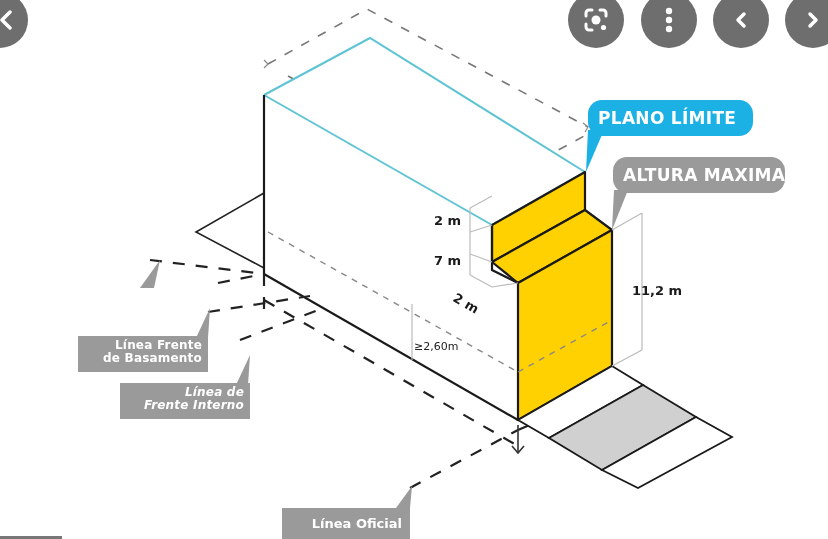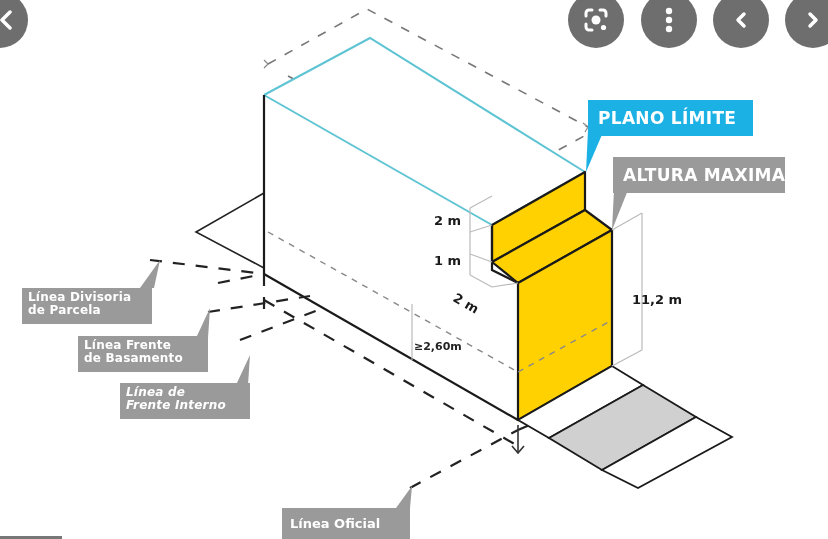--- a/index.html
+++ b/index.html
@@ -1,26 +1,26 @@
 <!DOCTYPE html>
 <html><head>
   <meta charset="utf-8">
   <style>
     html, body { margin: 0; padding: 0; background: #ffffff; }
     body { width: 828px; height: 539px; position: relative; overflow: hidden; font-family: "DejaVu Sans", sans-serif; }
     #stage { position: absolute; left: 0; top: 0; width: 828px; height: 539px; }
     .fab { position: absolute; width: 56px; height: 56px; border-radius: 50%; background: #6e6e6e; display: flex; align-items: center; justify-content: center; cursor: pointer; }
     .fab svg { display: block; }
     .label-box { position: absolute; color: #ffffff; font-family: "DejaVu Sans", sans-serif; font-weight: bold; white-space: nowrap; box-sizing: border-box; }
-    .label-gray { background: #9a9a9a; }
+    .label-gray { background: #9a9a9a; text-align: right; }
     .label-blue { background: #1cb1e4; }
     .label-small { font-size: 12px; line-height: 13px; padding: 3px 6px; letter-spacing: 0.2px; }
-    .label-big { font-size: 17px; padding: 5px 10px; letter-spacing: 0.3px; }
+    .label-big { font-size: 17px; padding: 5px 10px; letter-spacing: 0.3px; border-radius: 14px; }
     .dim-text { position: absolute; font-family: "DejaVu Sans", sans-serif; font-weight: bold; font-size: 13px; color: #1a1a1a; white-space: nowrap; }
-    .dim-small { font-size: 11px; font-weight: bold; color: #222; text-align: center; }
+    .dim-small { font-size: 11px; font-weight: normal; color: #222; text-align: center; }
   </style>
 </head>
 <body>
 
 <div id="stage">
   <svg width="828" height="539" viewBox="0 0 828 539" xmlns="http://www.w3.org/2000/svg">
 
     <g stroke="#777" stroke-width="1.6" stroke-dasharray="9 10" fill="none">
       <polyline points="268,64 367,9 588,127"></polyline>
       <line x1="288" y1="76" x2="492" y2="186"></line>
@@ -109,41 +109,37 @@
   </svg>
 
   
   <div class="label-box label-blue label-big" style="left:588px; top:100px; width:165px; height:36px; line-height:26px;">
     <span>PLANO LÍMITE</span>
   </div>
   <div class="label-box label-gray label-big" style="left:613px; top:157px; width:172px; height:36px; line-height:26px;">
     <span>ALTURA MAXIMA</span>
   </div>
 
-  <div class="label-box label-gray label-small" style="left:22px; top:288px; width:130px; height:36px;">
-    <div>Línea Divisoria</div>
-    <div>de Parcela</div>
-  </div>
   <div class="label-box label-gray label-small" style="left:78px; top:336px; width:130px; height:36px;">
     <div>Línea Frente</div>
     <div>de Basamento</div>
   </div>
   <div class="label-box label-gray label-small" style="left:120px; top:383px; width:130px; height:36px;font-style:italic;">
     <div>Línea de</div>
     <div>Frente Interno</div>
   </div>
   <div class="label-box label-gray" style="left:282px; top:508px; width:128px; height:31px; font-size:13px; line-height:31px; padding:0 8px;">
     <span>Línea Oficial</span>
   </div>
 
   
   <div class="dim-text" style="left:434px; top:213px;">2 m</div>
-  <div class="dim-text" style="left:434px; top:253px;">1 m</div>
+  <div class="dim-text" style="left:434px; top:253px;">7 m</div>
   <div class="dim-text" style="left:458px; top:290px; transform:rotate(30deg); transform-origin:left top;">2 m</div>
-  <div class="dim-text" style="left:632px; top:292px;">11,2 m</div>
+  <div class="dim-text" style="left:632px; top:283px;">11,2 m</div>
   <div class="dim-text dim-small" style="left:414px; top:340px;">≥2,60m</div>
 
   
   <div style="position:absolute; left:0; top:536px; width:62px; height:3px; background:#777;"></div>
 
   
   <div class="fab" style="left:-28px; top:-8px;">
     <svg width="56" height="56" viewBox="0 0 56 56">
       <polyline points="38,20 30,28 38,36" stroke="#fff" stroke-width="3.5" fill="none" stroke-linecap="round" stroke-linejoin="round"></polyline>
     </svg>

